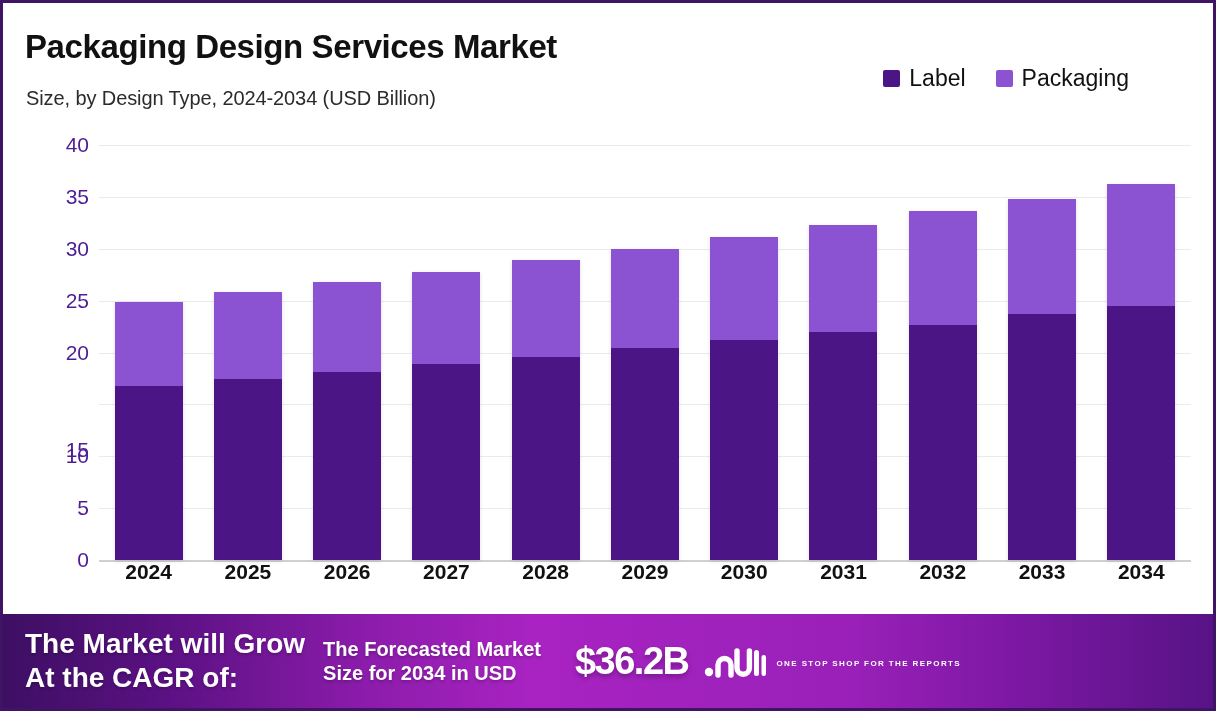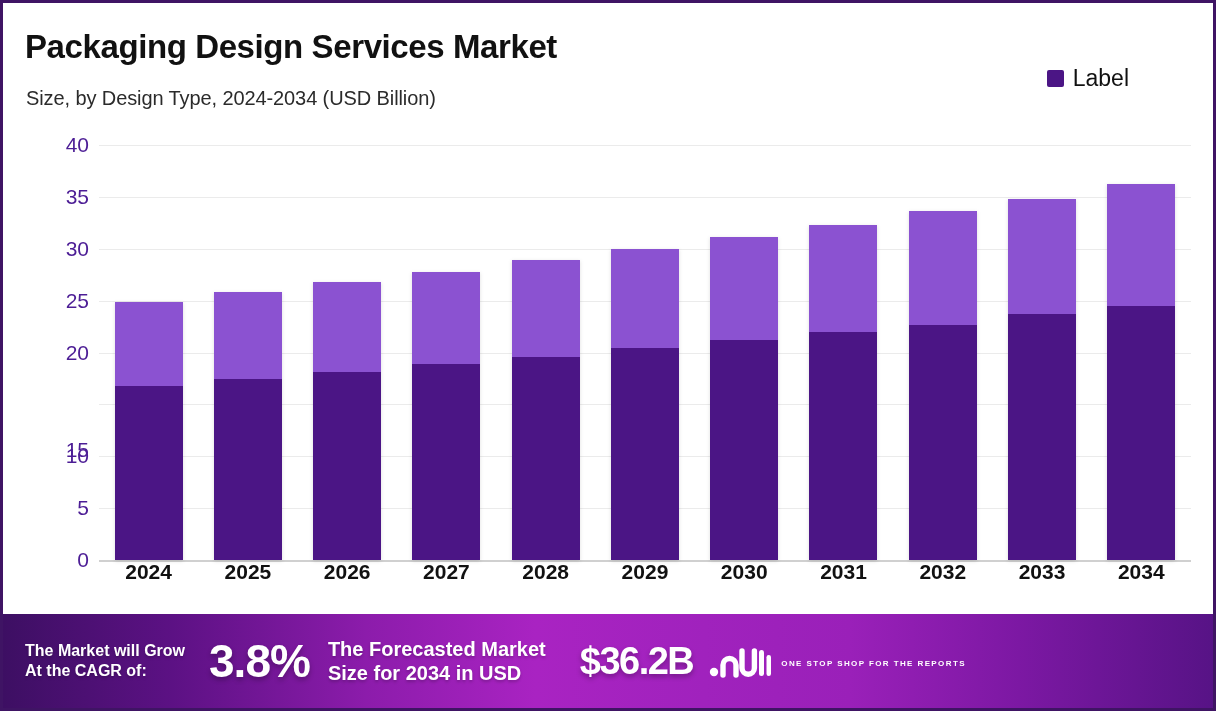--- a/index.html
+++ b/index.html
@@ -106,21 +106,21 @@
       #8c1cab 30%,
       #a923c2 44%,
       #a022bd 58%,
       #9a20b9 70%,
       #7c18a3 84%,
       #571386 100%);
     display:flex; align-items:center;
   }
   #cagr-text {
     margin-left:22px;
-    color:#ffffff; font-size:16px; font-weight:bold;
+    color:#ffffff; font-size:28px; font-weight:bold;
     line-height:1.22; white-space:pre-line;
     text-shadow:0 2px 3px rgba(0,0,0,0.22);
   }
   #cagr-value {
     margin-left:24px;
     color:#ffffff; font-size:46px; font-weight:bold;
     text-shadow:0 3px 5px rgba(0,0,0,0.28);
     letter-spacing:-1px;
   }
   #forecast-text {
@@ -155,20 +155,24 @@
 <div id="frame">
 
   <div id="header">
     <div id="title">Packaging Design Services Market</div>
     <div id="subtitle">Size, by Design Type, 2024-2034 (USD Billion)</div>
 
     <div id="legend">
         <div class="legend-item">
           <span class="legend-swatch" style="background: rgb(75, 21, 133);"></span>
           <span class="legend-label">Label</span>
+        </div>
+        <div class="legend-item">
+          <span class="legend-swatch" style="background: rgb(139, 82, 209);"></span>
+          <span class="legend-label">Packaging</span>
         </div>
       </div>
   </div>
 
   <div id="plot">
     <div id="ylabels">
         <div class="ytick" style="top: 427px;">0</div>
         <div class="ytick" style="top: 375.125px;">5</div>
         <div class="ytick" style="top: 323.25px;">10</div>
         <div class="ytick" style="top: 271.375px; margin-top: 46px;">15</div>
@@ -283,21 +287,20 @@
         <div class="xtick">2031</div>
         <div class="xtick">2032</div>
         <div class="xtick">2033</div>
         <div class="xtick">2034</div>
       </div>
   </div>
 
   <div id="banner">
     <div id="cagr-text">The Market will Grow
 At the CAGR of:</div>
-    <div id="cagr-value">3.8%</div>
     <div id="forecast-text">The Forecasted Market
 Size for 2034 in USD</div>
     <div id="forecast-value">$36.2B</div>
     <div id="brand">
       <svg id="brand-mark" width="62" height="34" viewBox="0 0 62 34">
         <circle cx="5" cy="28" r="4.2" fill="#ffffff"></circle>
         <path d="M14 31 L14 21 A6.5 6.5 0 0 1 27 21 L27 31" fill="none" stroke="#ffffff" stroke-width="5.4" stroke-linecap="round"></path>
         <path d="M33 7 L33 24 A6.2 6.2 0 0 0 45.4 24 L45.4 7" fill="none" stroke="#ffffff" stroke-width="5.4" stroke-linecap="round"></path>
         <rect x="50" y="6" width="5" height="26" rx="2.5" fill="#ffffff"></rect>
         <rect x="57.5" y="11" width="4.5" height="21" rx="2.2" fill="#ffffff"></rect>

